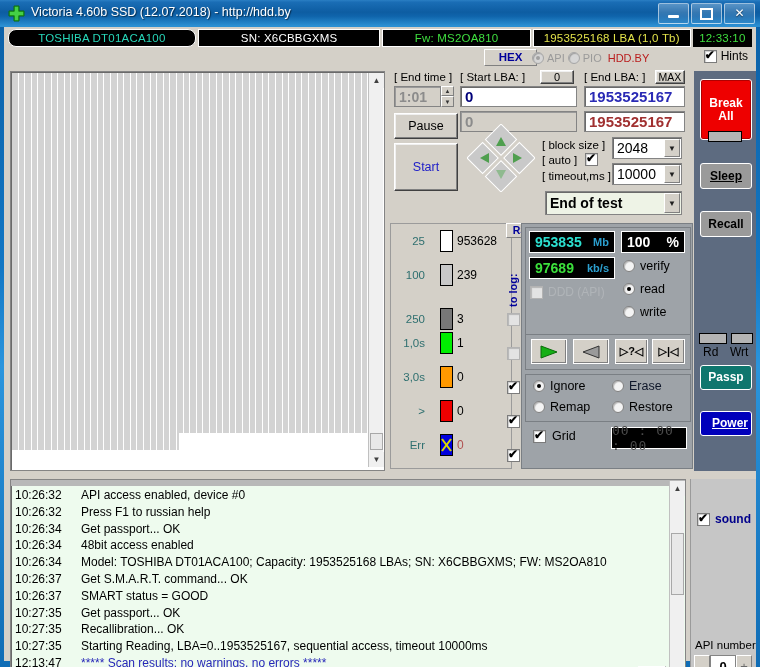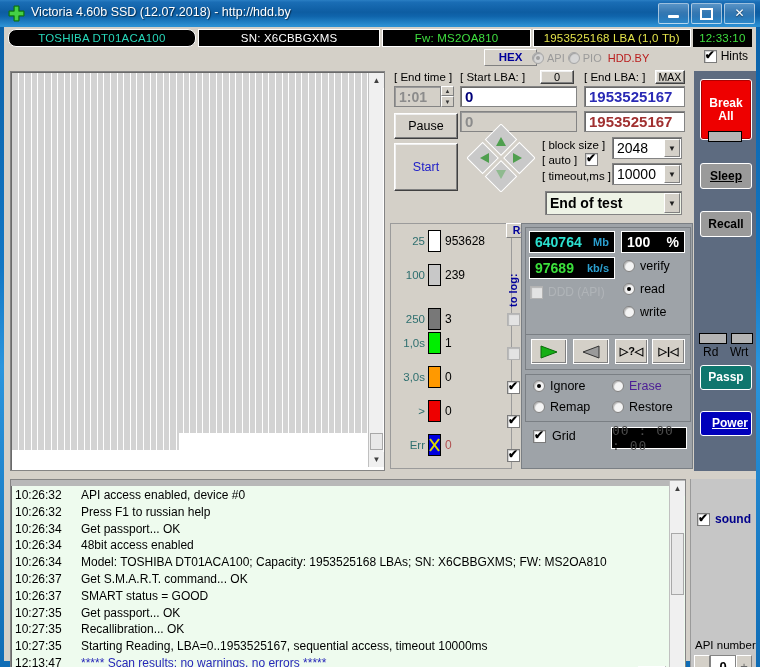--- a/index.html
+++ b/index.html
@@ -202,21 +202,21 @@
 
   
   .diamond{position:absolute;left:77px;top:53px;width:68px;height:68px;}
 
   
   .stats{
     position:absolute;left:386px;top:196px;width:122px;height:246px;
     background:#d4d0c8;border:1px solid #9b9b9b;box-sizing:border-box;
   }
   .strow{position:absolute;left:0;width:122px;height:29px;display:flex;align-items:center;}
-  .st-lab{width:34px;text-align:right;font-size:11.5px;color:#2e6f6f;padding-right:3px;}
+  .st-lab{width:34px;text-align:right;font-size:11.5px;color:#2e6f6f;padding-right:15px;}
   .st-swatch{width:13px;height:22px;border:1px solid #000;box-sizing:border-box;}
   .st-val{padding-left:4px;font-size:12px;color:#000;}
   .logcol{
     position:absolute;left:500px;top:196px;width:22px;height:246px;
   }
   .rsbtn{
     position:absolute;left:2px;top:0px;width:28px;height:15px;
     background:#d4d0c8;border:1px solid #808080;border-top-color:#fff;border-left-color:#fff;
     color:#00009a;font-weight:bold;font-size:10.5px;text-align:center;line-height:13px;box-sizing:border-box;
   }
@@ -494,21 +494,21 @@
         <span class="chk dis logchk" style="top:124px;"></span>
         <span class="chk on logchk" style="top:158px;"></span>
         <span class="chk on logchk" style="top:192px;"></span>
         <span class="chk on logchk" style="top:226px;"></span>
       </div>
 
       <div class="metrics">
         <div class="panel-sub" style="left:3px;top:3px;width:166px;height:110px;"></div>
 
         <div class="lcd" style="position:absolute;left:7px;top:7px;width:86px;height:22px;">
-          <span style="color:#2ce0d0;">640764</span>
+          <span style="color:#2ce0d0;">953835</span>
           <span style="color:#2ca0d0;font-size:11px;">Mb</span>
         </div>
         <div class="lcd" style="position:absolute;left:99px;top:7px;width:64px;height:22px;background:#000;">
           <span style="color:#ffffff;">100</span>
           <span style="color:#ffffff;">%</span>
         </div>
         <div class="lcd" style="position:absolute;left:7px;top:33px;width:86px;height:22px;">
           <span style="color:#3ce03c;">97689</span>
           <span style="color:#2ca0d0;font-size:11px;">kb/s</span>
         </div>
@@ -549,21 +549,21 @@
           <span>▷|◁</span>
         </div>
 
         <div class="panel-sub" style="left:3px;top:150px;width:166px;height:48px;"></div>
         <div style="position:absolute;left:11px;top:155px;display:flex;align-items:center;gap:5px;">
           <span class="radio sel"></span>
           <span style="font-size:12.5px;color:#000;">Ignore</span>
         </div>
         <div style="position:absolute;left:90px;top:155px;display:flex;align-items:center;gap:5px;">
           <span class="radio"></span>
-          <span style="font-size:12.5px;color:#4c1d95;">Erase</span>
+          <span style="font-size:12.5px;color:#0f172a;">Erase</span>
         </div>
         <div style="position:absolute;left:11px;top:176px;display:flex;align-items:center;gap:5px;">
           <span class="radio"></span>
           <span style="font-size:12.5px;color:#000;">Remap</span>
         </div>
         <div style="position:absolute;left:90px;top:176px;display:flex;align-items:center;gap:5px;">
           <span class="radio"></span>
           <span style="font-size:12.5px;color:#000;">Restore</span>
         </div>
 

